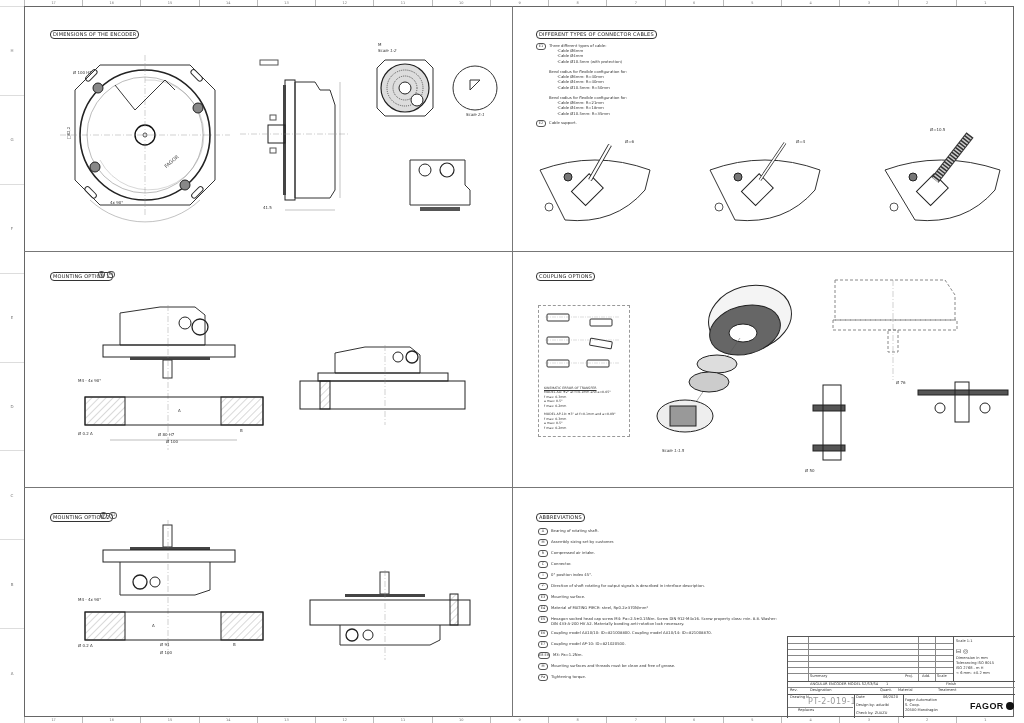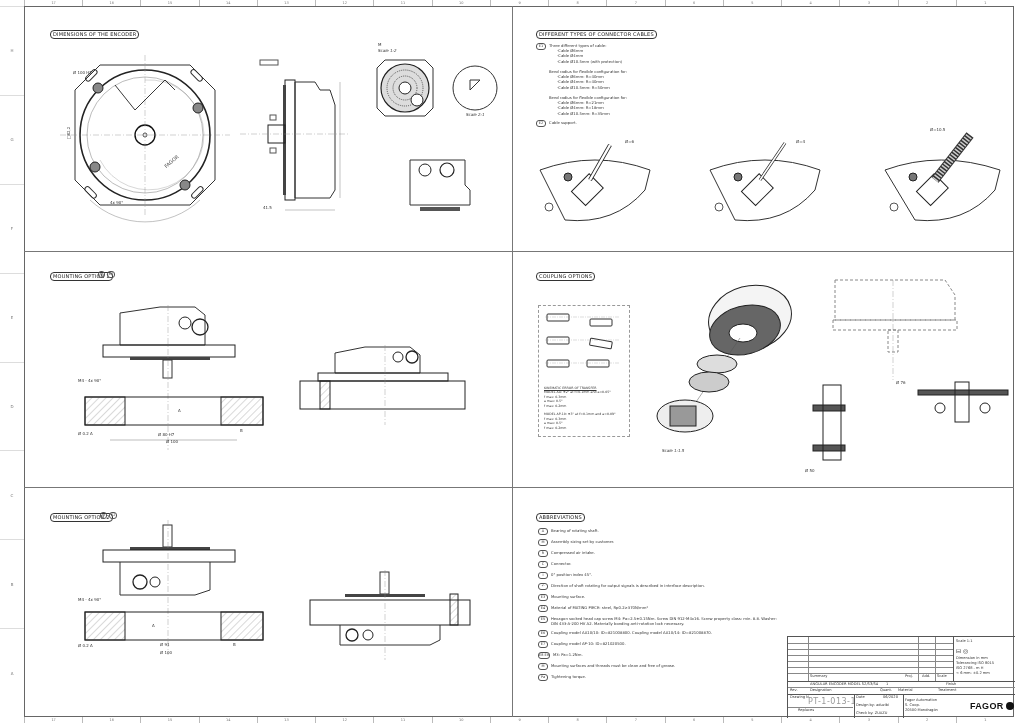--- a/index.html
+++ b/index.html
@@ -414,21 +414,21 @@
     <div class="tb-cell" style="left:158px;top:45px">Finish</div>
     <div class="tb-row" style="top:50px;width:227px"></div>
     <div class="tb-cell" style="left:2px;top:51px">Rev.</div>
     <div class="tb-cell" style="left:22px;top:51px">Designation</div>
     <div class="tb-cell" style="left:92px;top:51px">Quant.</div>
     <div class="tb-cell" style="left:110px;top:51px">Material</div>
     <div class="tb-cell" style="left:150px;top:51px">Treatment</div>
     <div class="tb-row" style="top:57px;width:227px;border-top:1px solid #555"></div>
 
     <div class="tb-cell" style="left:2px;top:58px">Drawing N.</div>
-    <div class="drawing-no" style="left:20px;top:60px">PT-1-013-1</div>
+    <div class="drawing-no" style="left:20px;top:60px">PT-2-019-1</div>
     <div class="tb-row" style="top:70px;width:65px"></div>
     <div class="tb-cell" style="left:10px;top:71px">Replaces</div>
     <div style="position:absolute;left:66px;top:57px;height:24px;border-left:1px solid #555"></div>
     <div class="tb-cell" style="left:68px;top:58px">Date</div>
     <div class="tb-cell" style="left:95px;top:58px">06/2020</div>
     <div class="tb-cell" style="left:68px;top:66px">Design by: aduzibi</div>
     <div class="tb-cell" style="left:68px;top:74px">Check by: ZUAZU</div>
     <div style="position:absolute;left:115px;top:57px;height:24px;border-left:1px solid #555"></div>
     <div class="tb-cell" style="left:117px;top:61px">Fagor Automation</div>
     <div class="tb-cell" style="left:117px;top:66px">S. Coop.</div>

